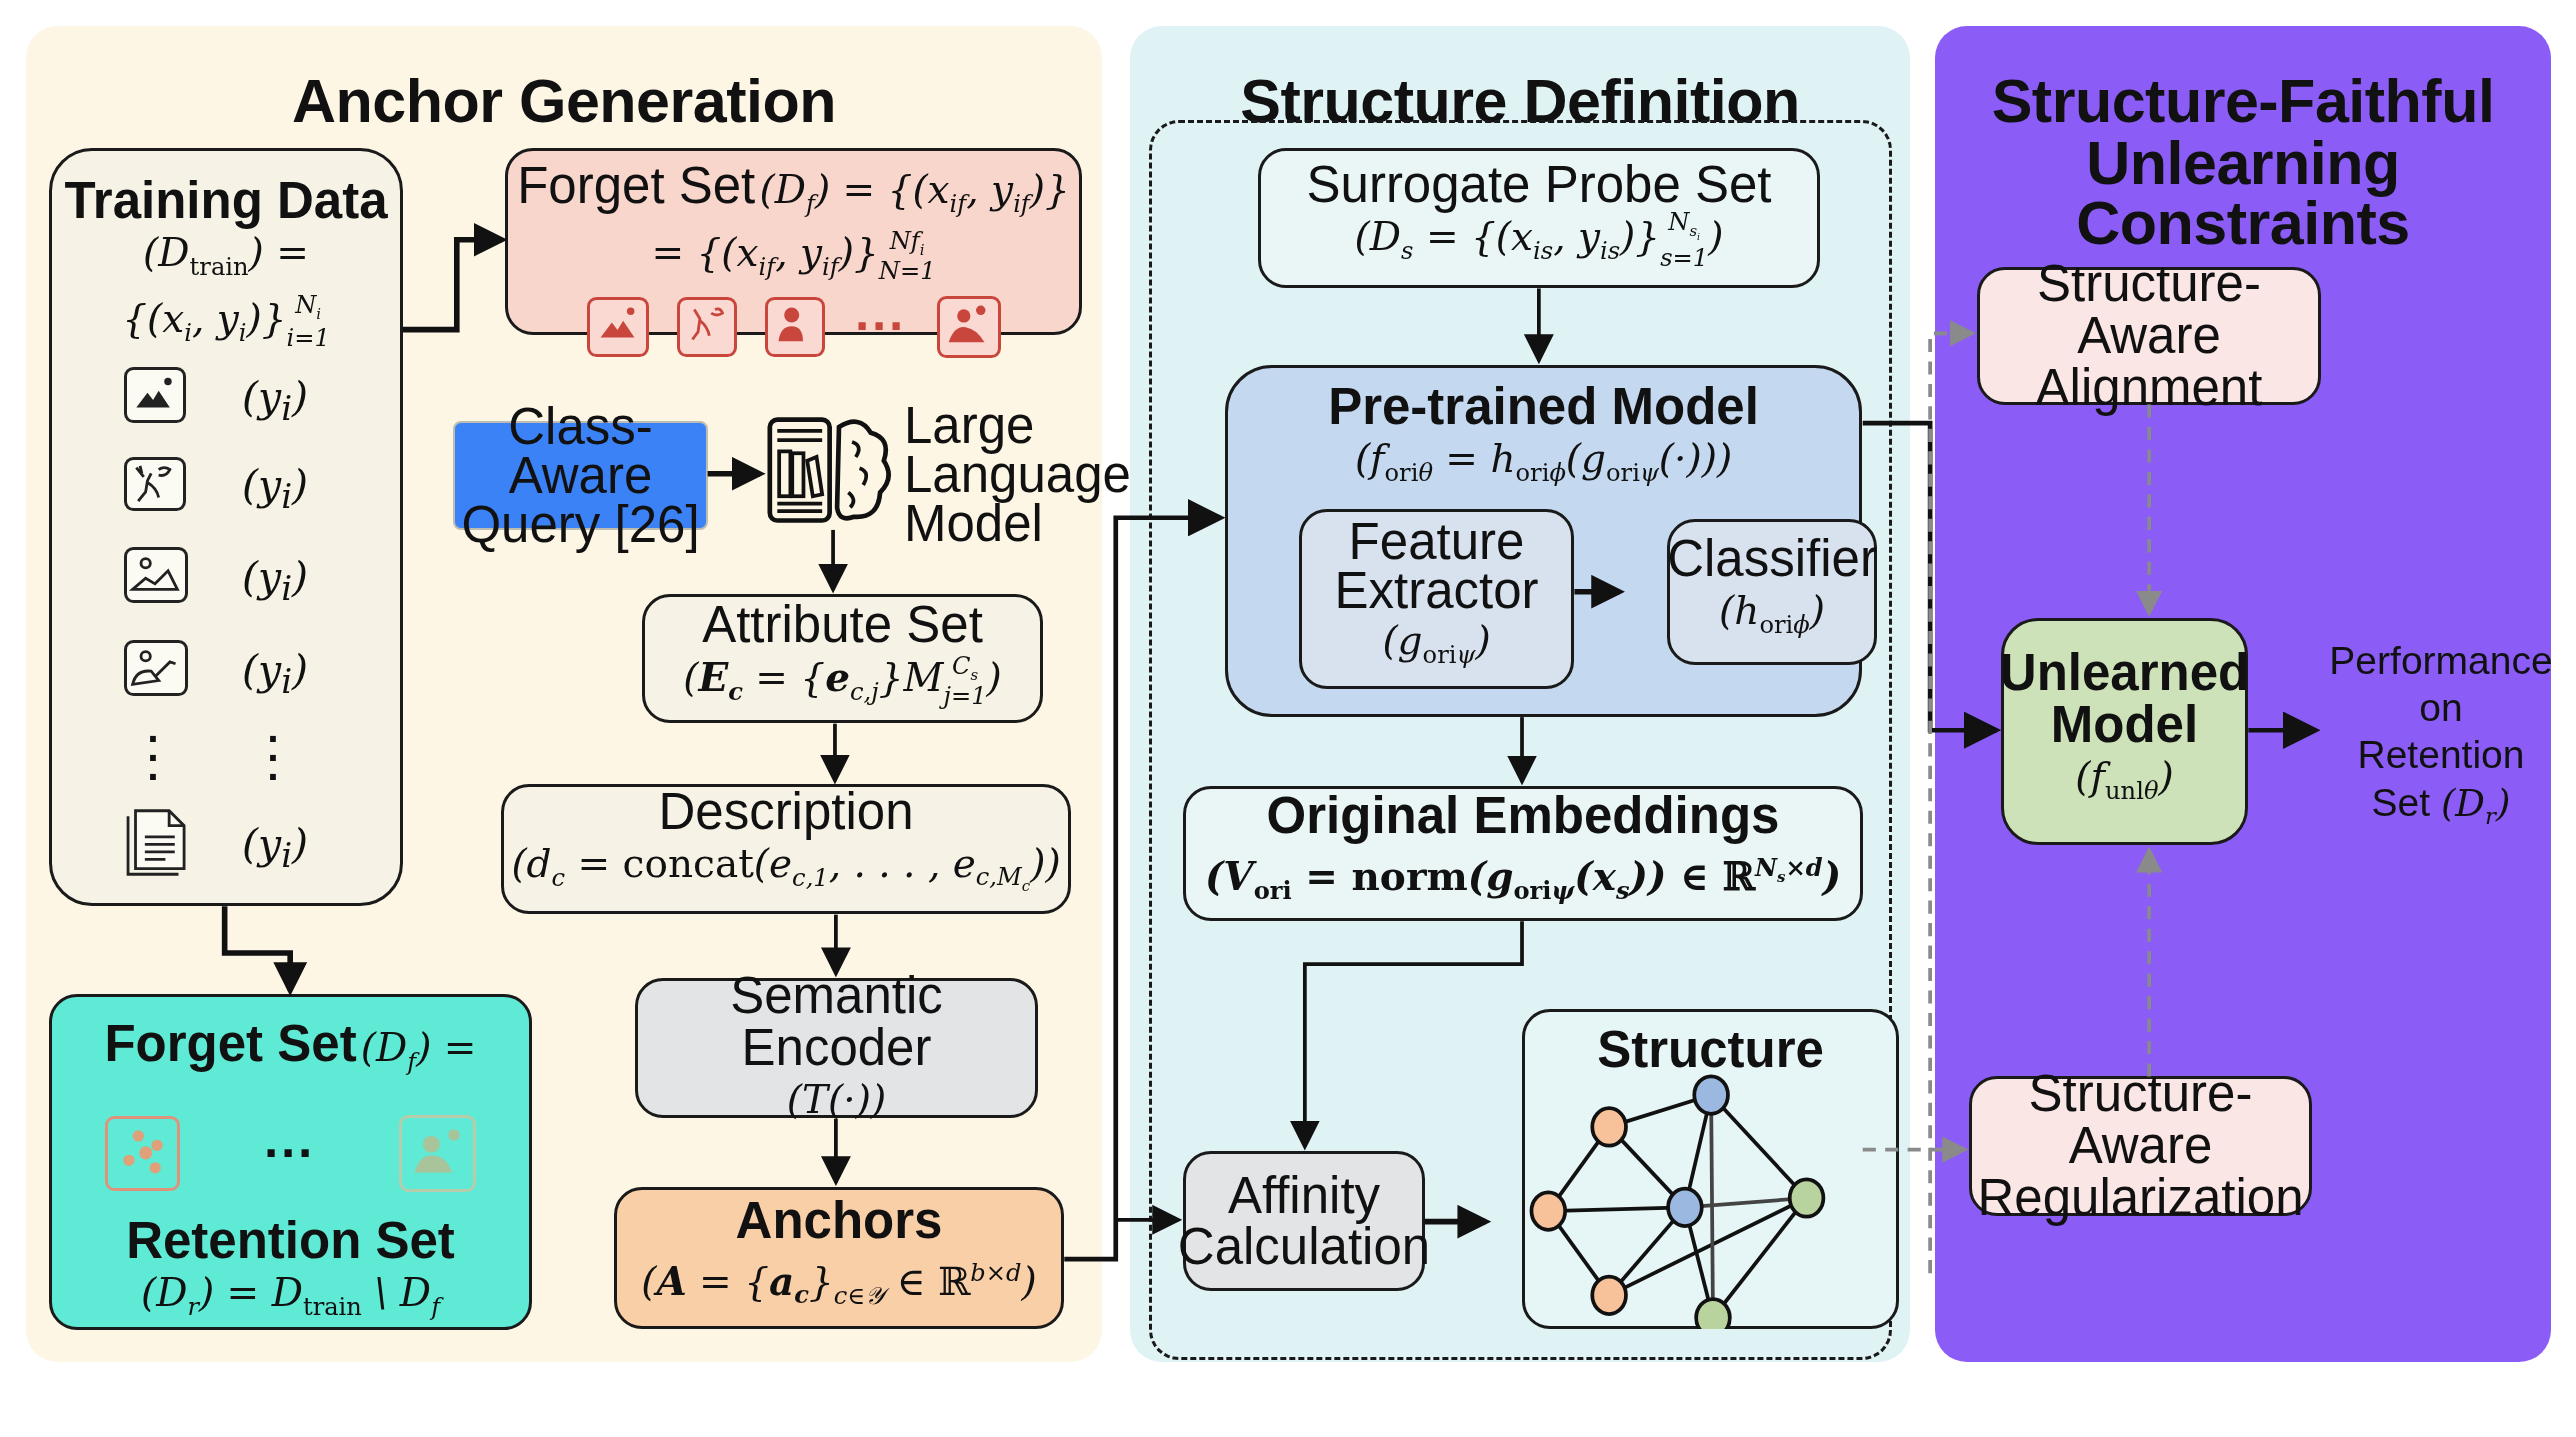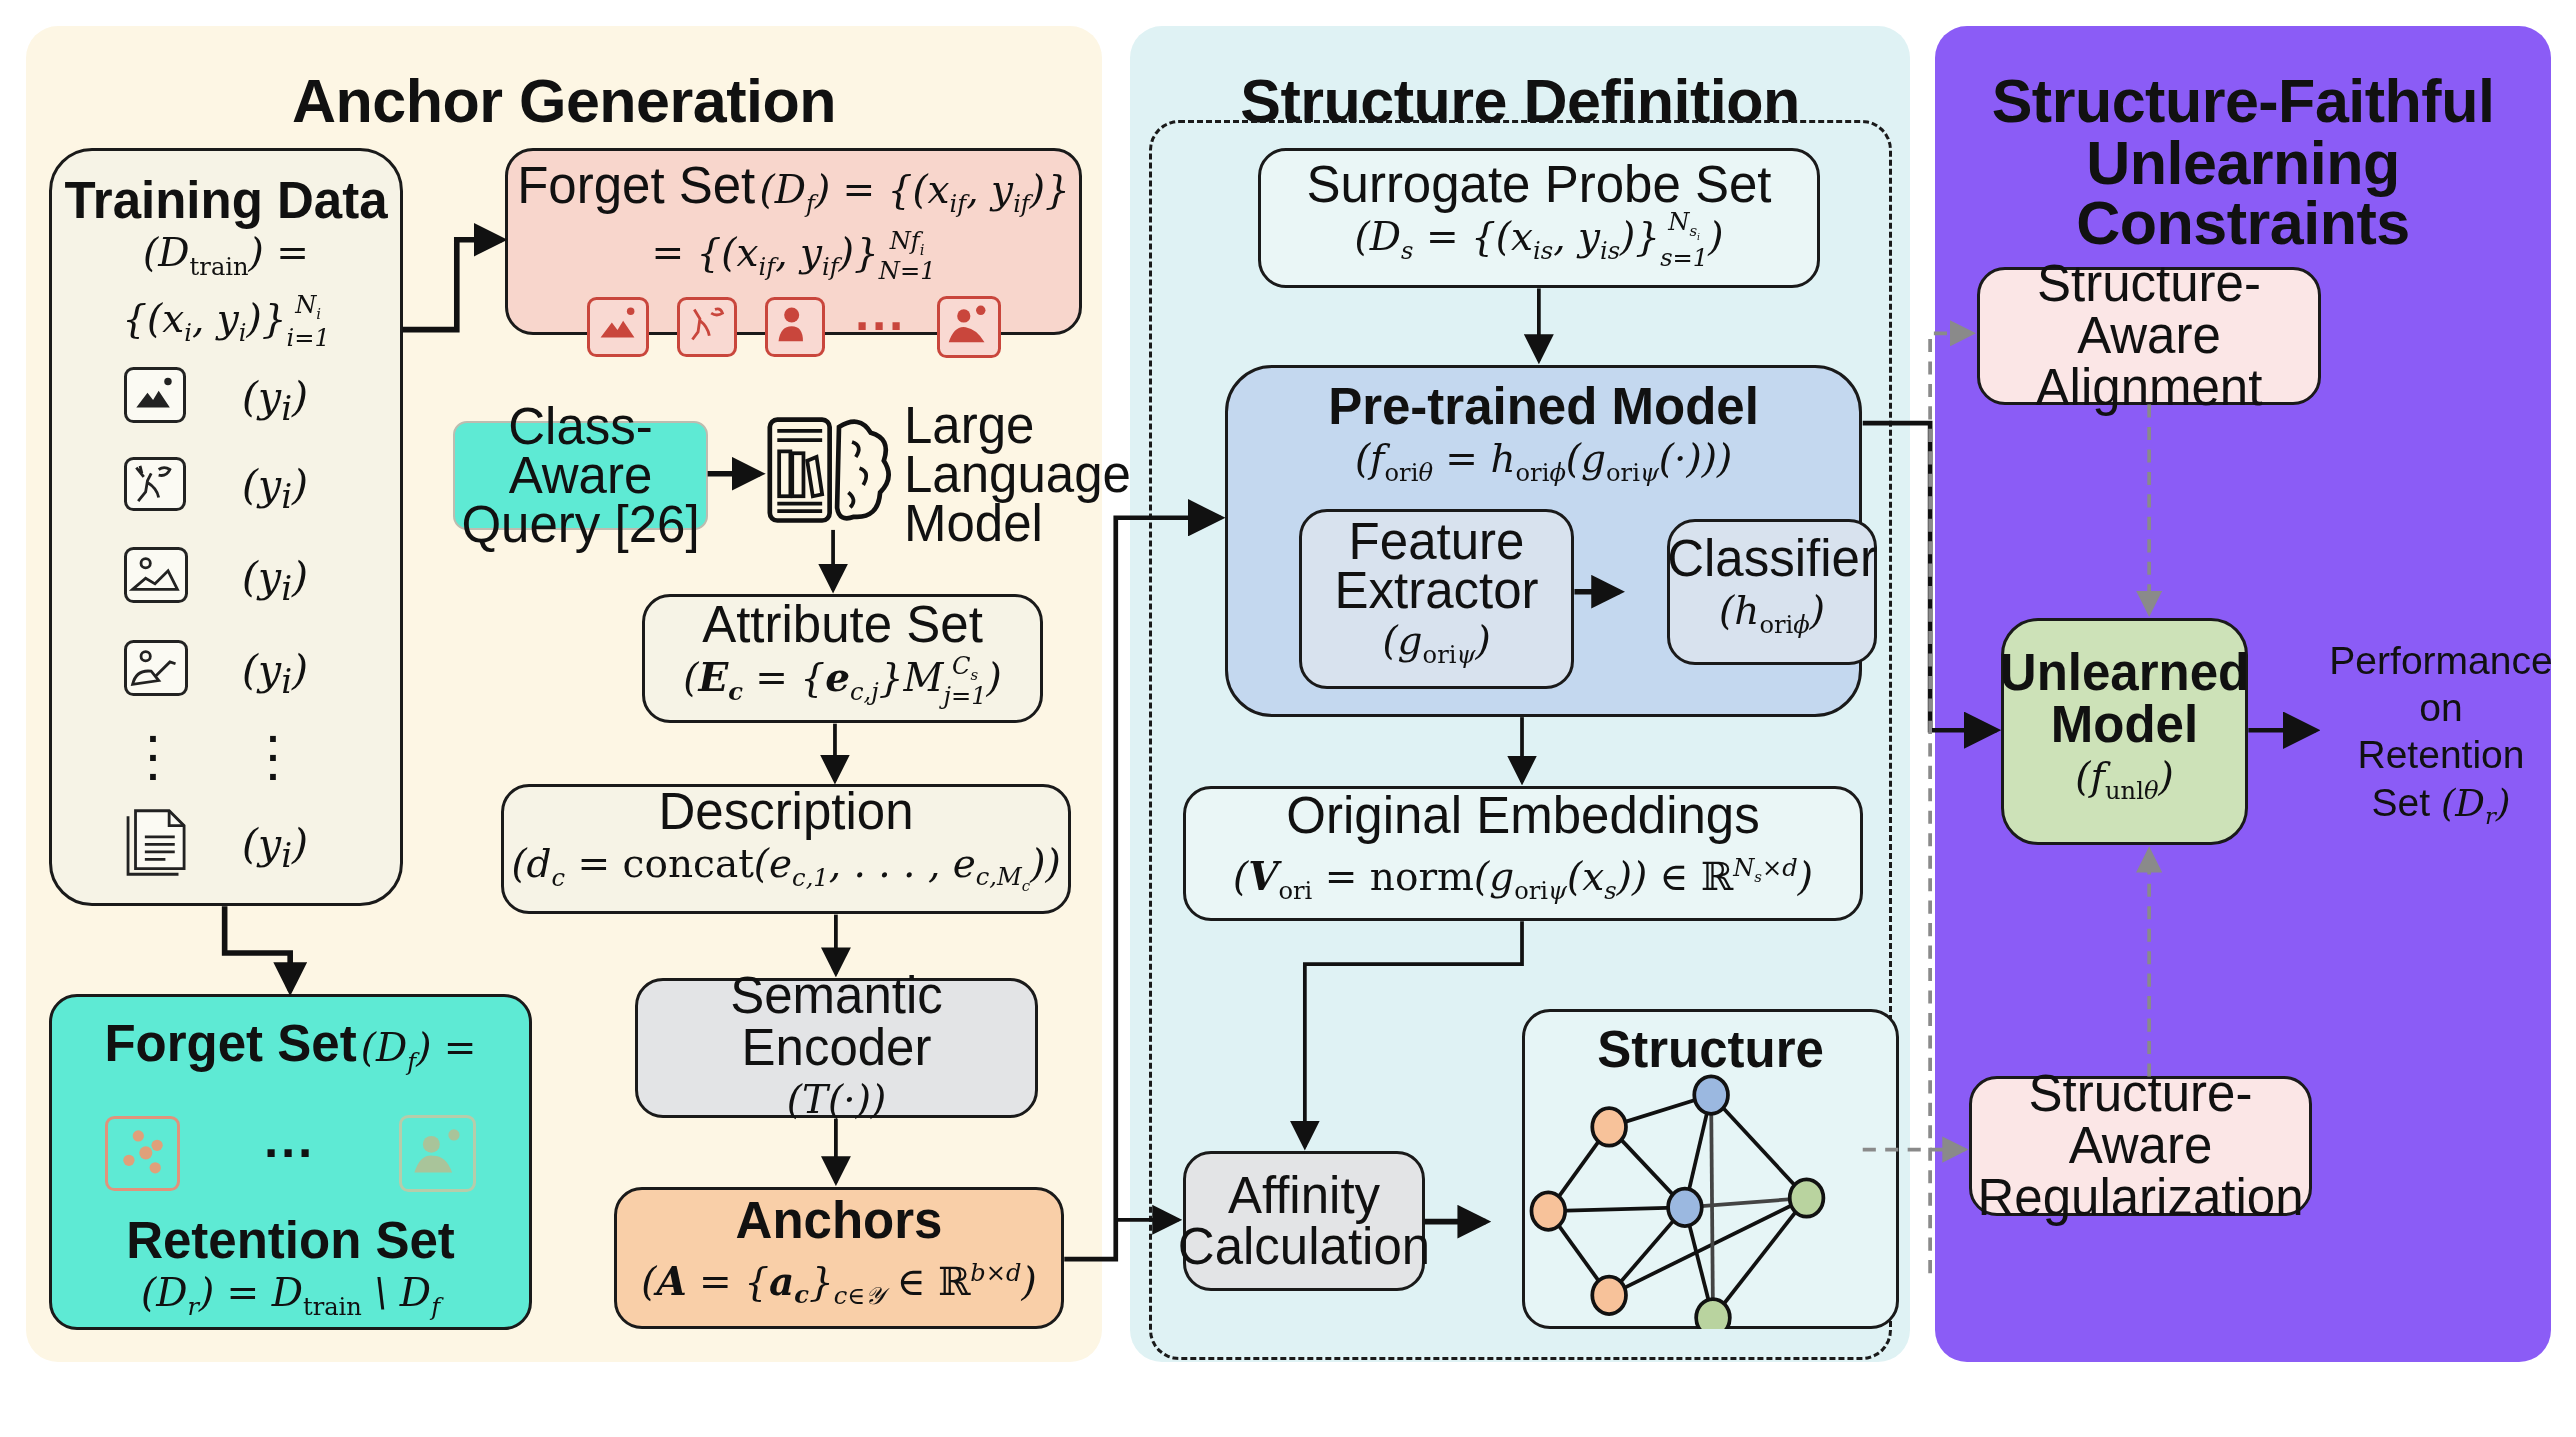--- a/index.html
+++ b/index.html
@@ -117,21 +117,21 @@
         </svg></div>
     <div class="lbl" style="color:#c9463c;width:56px;text-align:center;font-weight:bold;">···</div>
     <div class="ico-red" style="width:58px;height:56px;"><svg width="51" height="49" viewBox="0 0 54 52">
           <circle cx="22" cy="18" r="7" fill="#c9463c"></circle>
           <circle cx="40" cy="12" r="5" fill="#c9463c"></circle>
           <path d="M6 46 Q12 28 24 30 Q36 32 44 46 Z" fill="#c9463c"></path>
         </svg></div>
   </div>
 </div>
 
-<div class="abs box" style="left:453px;top:421px;width:255px;height:109px;background:#5eead4;border:2.8px solid #bdbcb0;border-radius:14px;">
+<div class="abs box" style="left:453px;top:421px;width:255px;height:109px;background:#3b82f6;border:2.8px solid #bdbcb0;border-radius:8px;">
   <div class="lbl" style="line-height:49px;">Class-Aware</div>
   <div class="lbl" style="line-height:49px;">Query [26]</div>
 </div>
 
 <div class="abs" style="left:766px;top:414px;width:131px;height:114px;">
   <svg width="131" height="114" viewBox="0 0 140 122">
     <rect x="4" y="6" width="64" height="108" rx="8" stroke="#111" stroke-width="5" fill="none"></rect>
     <path d="M12 18 H60 M12 28 H60 M12 96 H60 M12 104 H60" stroke="#111" stroke-width="4"></path>
     <rect x="14" y="40" width="12" height="48" stroke="#111" stroke-width="4" fill="none"></rect>
     <rect x="28" y="42" width="12" height="46" stroke="#111" stroke-width="4" fill="none"></rect>
@@ -213,21 +213,21 @@
 <div class="abs box" style="left:1299px;top:509px;width:275px;height:180px;background:#d8e2ee;">
   <div class="lbl" style="line-height:49px;">Feature</div>
   <div class="lbl" style="line-height:49px;">Extractor</div>
   <div class="math">(g<sub class="up">ori</sub><sub>ψ</sub>)</div>
 </div>
 <div class="abs box" style="left:1623px;top:519px;width:210px;height:146px;background:#d8e2ee;margin-left:44px;">
   <div class="lbl">Classifier</div>
   <div class="math">(h<sub class="up">ori</sub><sub>ϕ</sub>)</div>
 </div>
 
-<div class="abs box" style="left:1183px;top:786px;width:680px;height:135px;background:#eaf6f6;">
+<div class="abs box" style="left:1183px;top:786px;width:680px;height:135px;background:#eaf6f6;font-weight:bold;">
   <div class="lbl">Original Embeddings</div>
   <div class="math">(<b>V</b><sub class="up">ori</sub> = <span class="up">norm</span>(g<sub class="up">ori</sub><sub>ψ</sub>(x<sub>s</sub>)) ∈ <span class="up">ℝ</span><sup>N<sub>s</sub>×d</sup>)</div>
 </div>
 
 <div class="abs box" style="left:1183px;top:1151px;width:242px;height:140px;background:#e3e4e6;">
   <div class="lbl" style="line-height:51px;">Affinity</div>
   <div class="lbl" style="line-height:51px;">Calculation</div>
 </div>
 
 <div class="abs box" style="left:1490px;top:1009px;width:377px;height:320px;background:#e6f5f6;justify-content:flex-start;padding-top:12px;margin-left:32px;">

